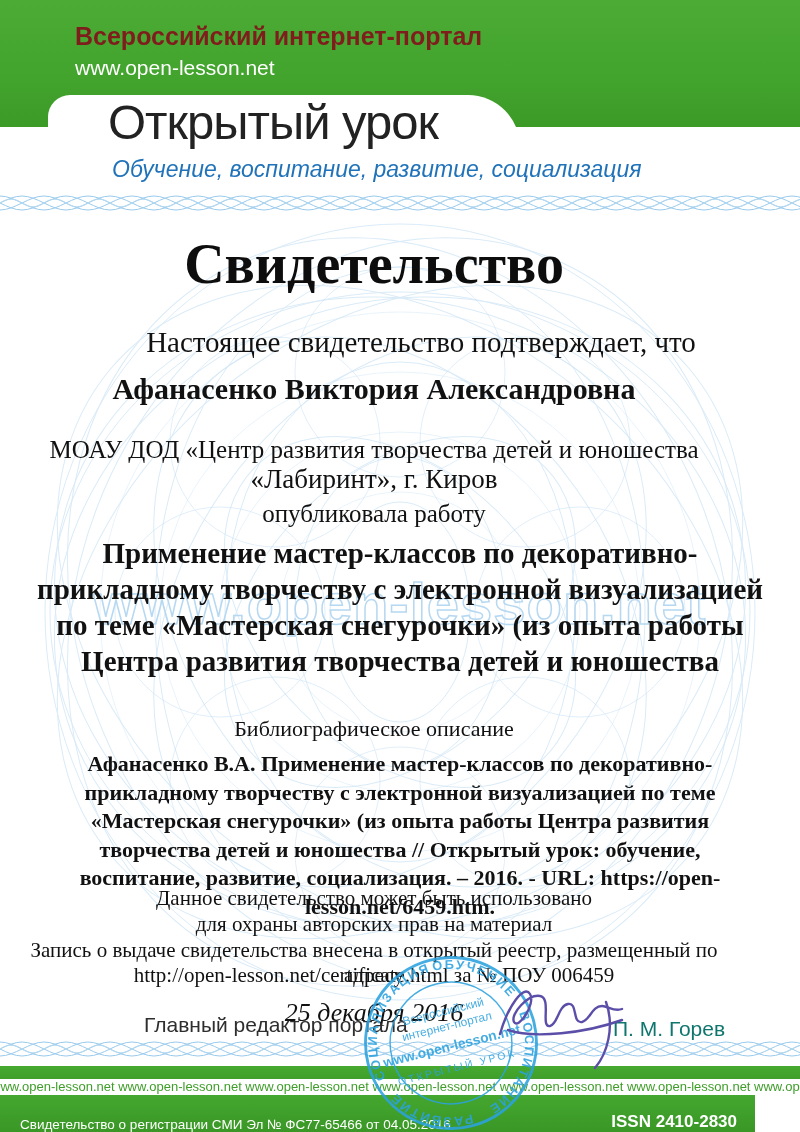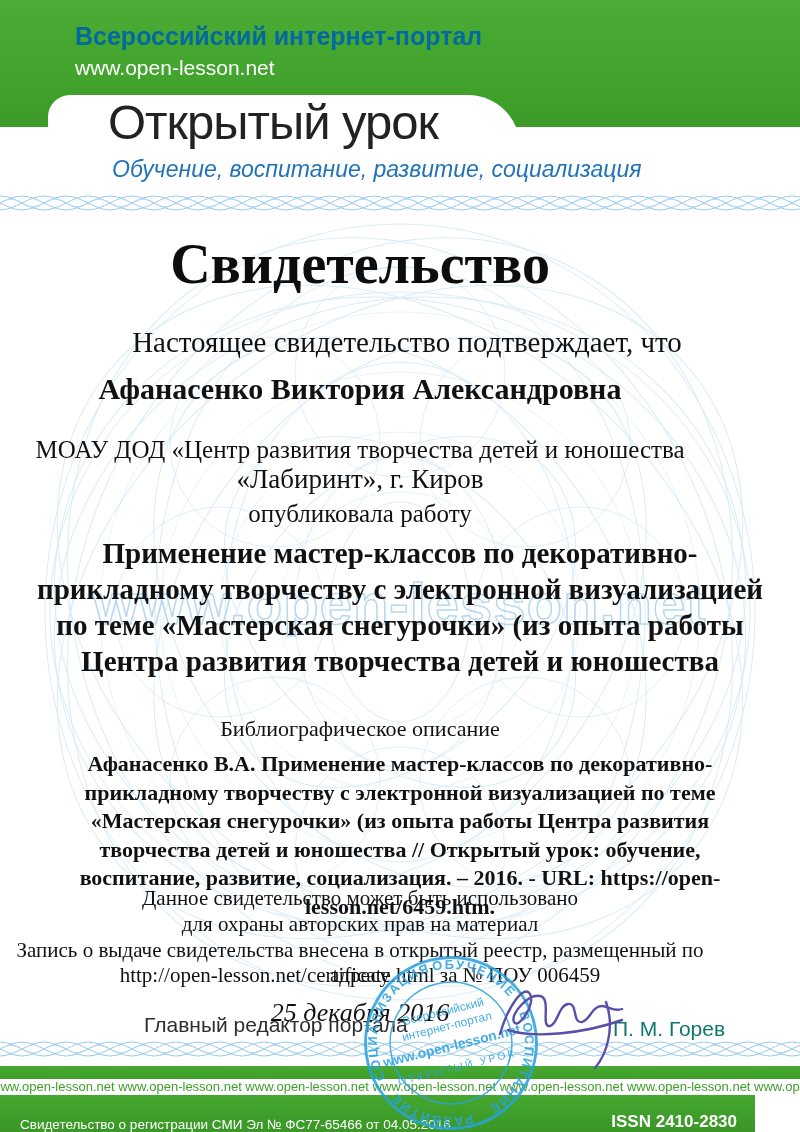--- a/index.html
+++ b/index.html
@@ -2,39 +2,39 @@
 <html lang="ru"><head>
 <meta charset="utf-8">
 <style>
   html,body{margin:0;padding:0;background:#e9e9e9;}
   .page{position:relative;width:800px;height:1132px;background:#ffffff;overflow:hidden;
         font-family:"Liberation Serif", serif;color:#111;}
   
   .header{position:absolute;left:0;top:0;width:800px;height:127px;
           background:linear-gradient(180deg,#4cab34 0%,#43a52e 55%,#3c9a27 100%);}
   .portal-title{position:absolute;left:75px;top:22px;font-family:"Liberation Sans",sans-serif;
-          font-weight:bold;font-size:25px;color:#0369a1;}
+          font-weight:bold;font-size:25px;color:#7f1d1d;}
   .portal-url{position:absolute;left:75px;top:56px;font-family:"Liberation Sans",sans-serif;
           font-size:21px;color:#fff;}
   .white-tab{position:absolute;left:48px;top:95px;width:472px;height:60px;background:#fff;
           border-radius:22px 52px 0 0;}
   .site-name{position:absolute;left:108px;top:94px;font-family:"Liberation Sans",sans-serif;
           font-size:49px;letter-spacing:-1px;color:#222;}
   .site-tagline{position:absolute;left:112px;top:156px;font-family:Liberation Sans, sans-serif;
           font-style:italic;font-size:23px;color:#2173b9;}
   
   .waveband{position:absolute;left:0;width:800px;height:22px;z-index:1;}
   .waveband.top{top:192px;}
   .waveband.bottom{top:1038px;}
   .rosette{position:absolute;left:20px;top:212px;z-index:0;}
   .watermark{position:absolute;left:0;top:570px;width:800px;text-align:center;z-index:1;
           font-family:"Liberation Sans",sans-serif;font-weight:bold;font-size:58px;letter-spacing:1px;
           color:#cde1f4;-webkit-text-fill-color:transparent;-webkit-text-stroke:1.5px #b7d8f1;}
   
-  .ctext{position:absolute;left:2px;width:716px;text-align:center;z-index:2;}
+  .ctext{position:absolute;left:16px;width:716px;text-align:center;z-index:2;}
   .cert-title{top:232px;font-size:56px;font-weight:bold;color:#0d0d0d;}
   .cert-intro{top:326px;font-size:29px;padding-left:47px;}
   .cert-name{top:372px;font-size:30px;font-weight:bold;}
   .cert-role{top:408px;font-size:25px;}
   .cert-org1{top:436px;font-size:25px;}
   .cert-org2{top:464px;font-size:27px;}
   .cert-action{top:500px;font-size:25px;}
   .work-title{top:536px;left:33px;width:734px;font-size:29px;font-weight:bold;line-height:1.24;}
   .bib-label{top:716px;font-size:22px;}
   .bib-text{top:750px;left:45px;width:710px;font-size:22px;font-weight:bold;line-height:1.3;}

